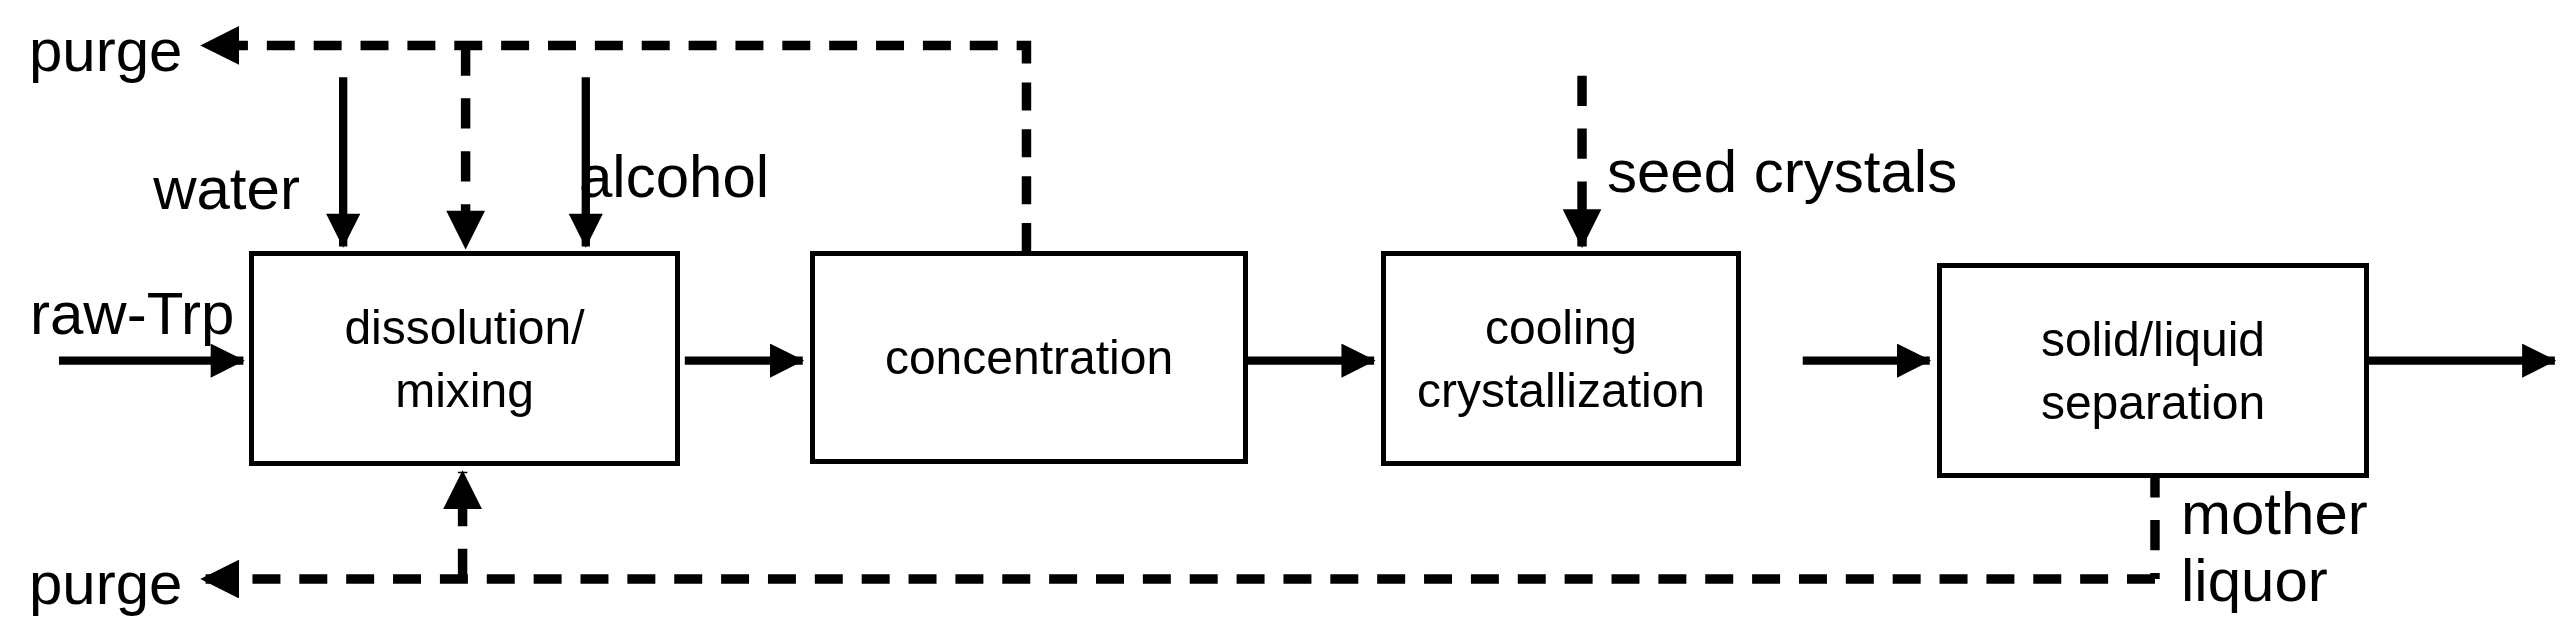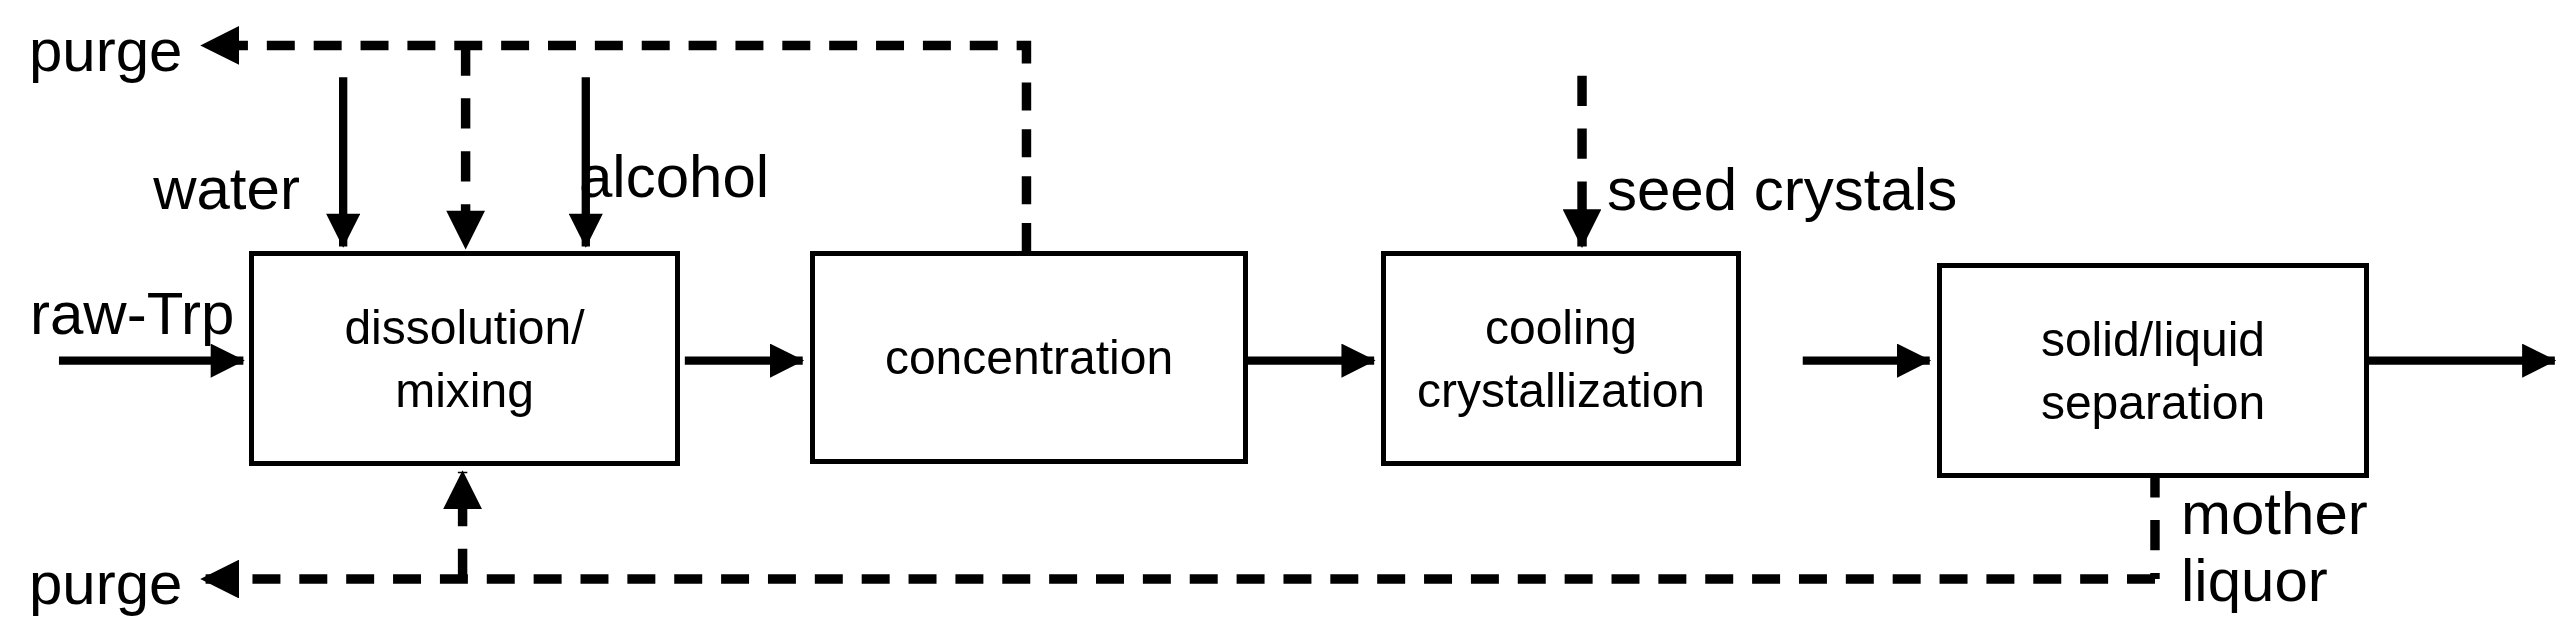--- a/index.html
+++ b/index.html
@@ -113,21 +113,21 @@
   </div>
 
   <div class="lbl" style="left:29px; top:16.6px;">purge</div>
 
   <div class="lbl right" style="left:136px; top:135px; width:181px;">water</div>
 
   <div class="lbl" style="left:579px; top:135px;margin-top:8px;">alcohol</div>
 
   <div class="lbl" style="left:30px; top:280px;">raw-Trp</div>
 
-  <div class="lbl" style="left:1607px; top:156px;">seed crystals</div>
+  <div class="lbl" style="left:1607px; top:138px;">seed crystals</div>
 
 
   <div class="lbl" style="left:2181px; top:480px;">mother
 liquor</div>
 
   <div class="lbl" style="left:29px; top:550px;">purge</div>
 
 </div>
 
 

